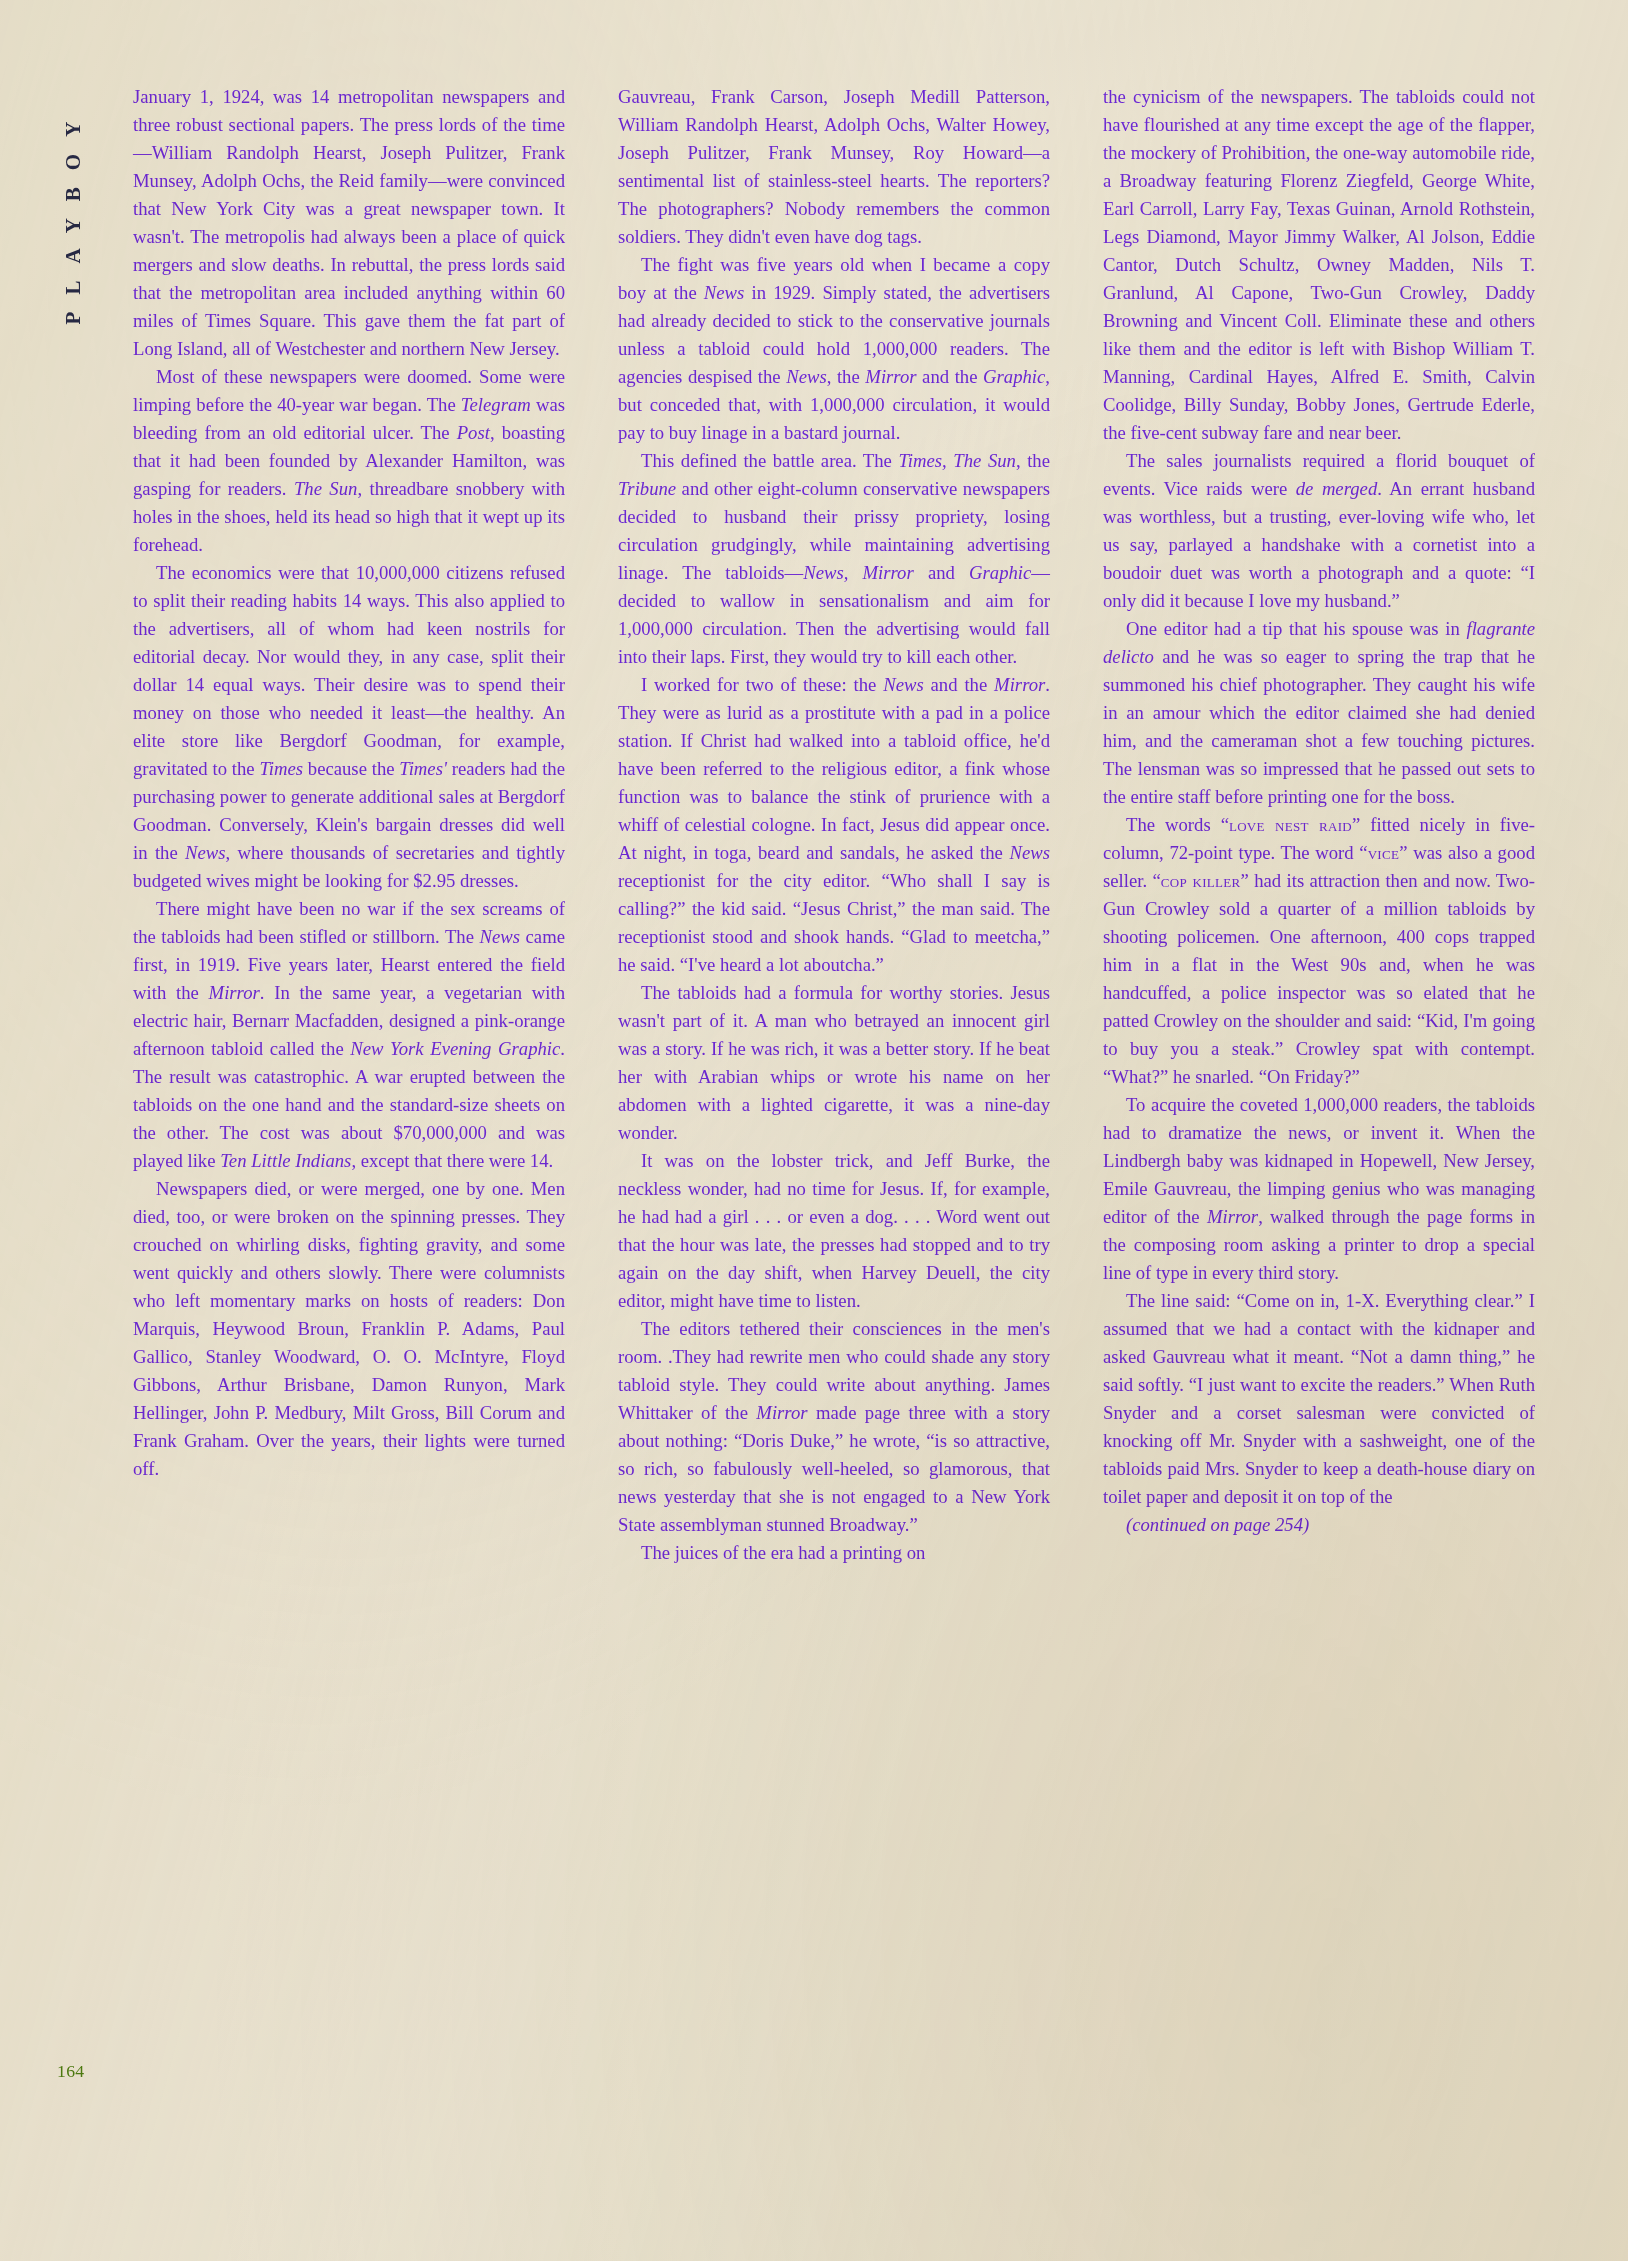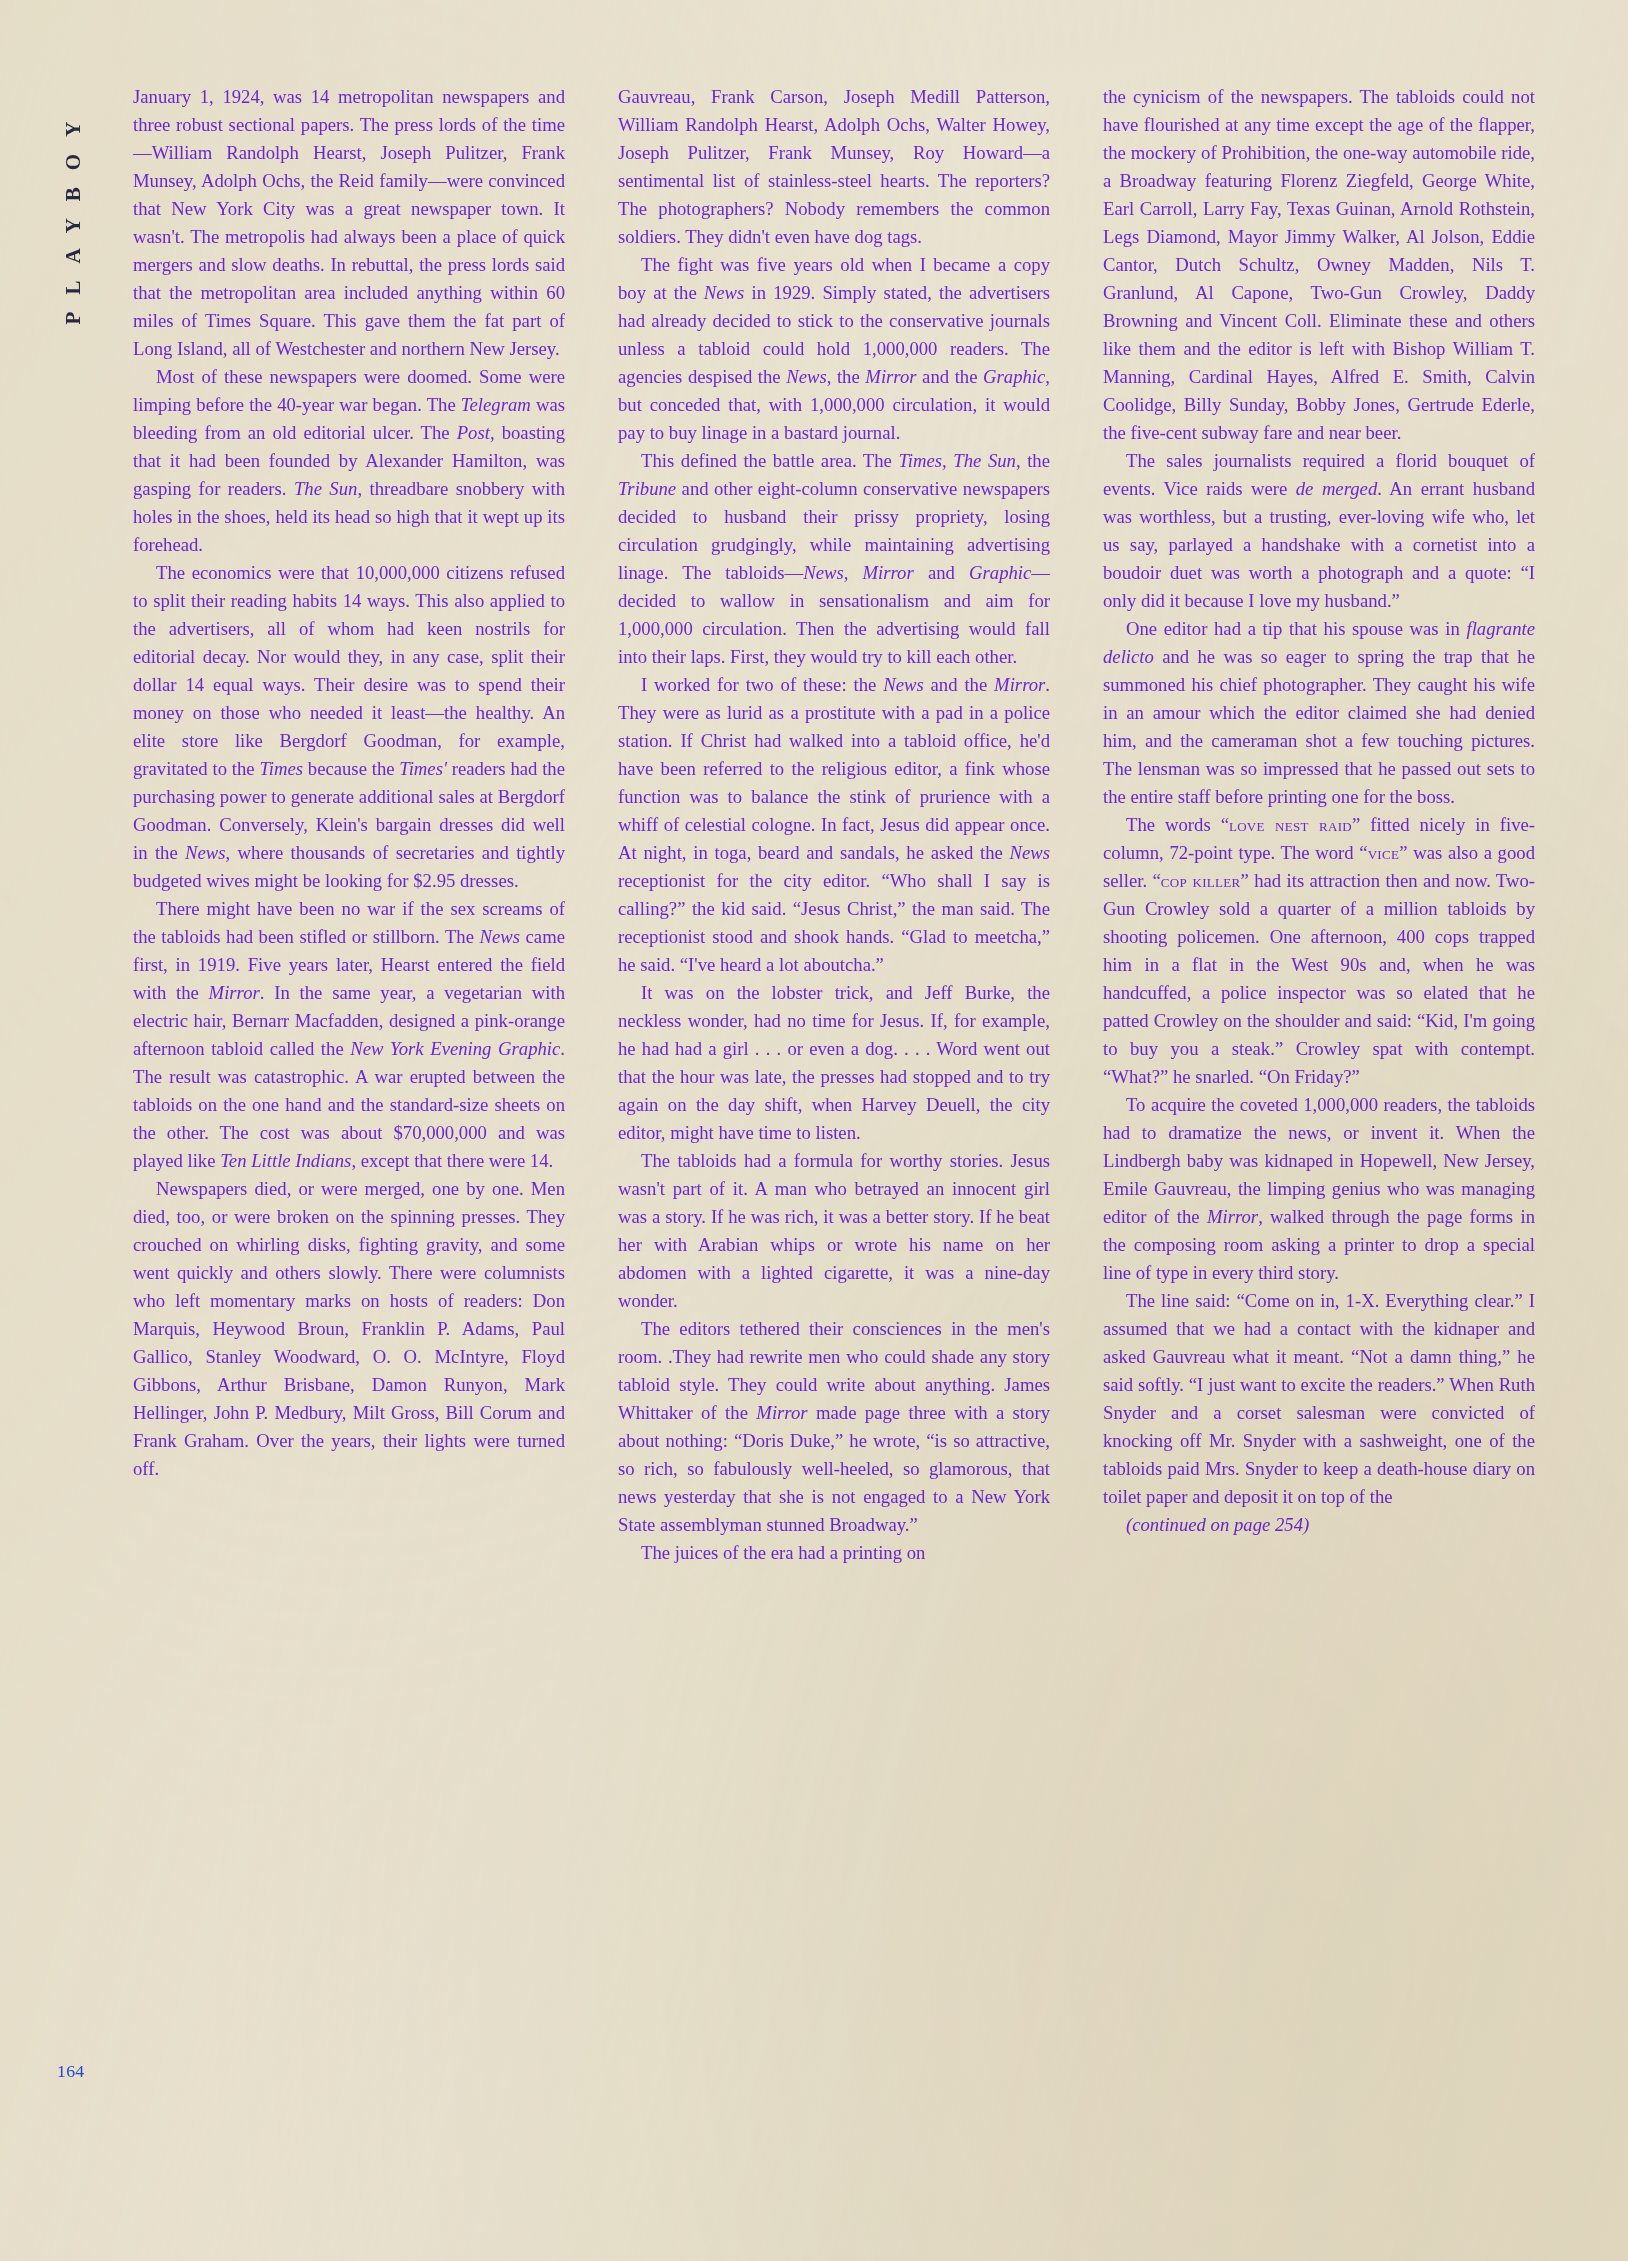--- a/index.html
+++ b/index.html
@@ -79,21 +79,21 @@
     text-indent:0;
     font-style:italic;
     margin-top:0;
   }
   
   .folio{
     position:absolute;
     left:57px;
     top:2061px;
     font-size:17.7px;
-    color:#1d4ed8;
+    color:#4d7c0f;
     letter-spacing:0.3px;
   }
 </style>
 </head>
 <body>
 
 <div class="page">
 
   <div class="masthead">
     <div class="mh-text">PLAYBOY</div>
@@ -105,22 +105,22 @@
         <p><span>Most of these newspapers were doomed. Some were limping before the 40-year war began. The </span><i>Telegram</i><span> was bleeding from an old editorial ulcer. The </span><i>Post</i><span>, boasting that it had been founded by Alexander Hamilton, was gasping for readers. </span><i>The Sun</i><span>, threadbare snobbery with holes in the shoes, held its head so high that it wept up its forehead.</span></p>
         <p><span>The economics were that 10,000,000 citizens refused to split their reading habits 14 ways. This also applied to the advertisers, all of whom had keen nostrils for editorial decay. Nor would they, in any case, split their dollar 14 equal ways. Their desire was to spend their money on those who needed it least—the healthy. An elite store like Bergdorf Goodman, for example, gravitated to the </span><i>Times</i><span> because the </span><i>Times'</i><span> readers had the purchasing power to generate additional sales at Bergdorf Goodman. Conversely, Klein's bargain dresses did well in the </span><i>News</i><span>, where thousands of secretaries and tightly budgeted wives might be looking for $2.95 dresses.</span></p>
         <p><span>There might have been no war if the sex screams of the tabloids had been stifled or stillborn. The </span><i>News</i><span> came first, in 1919. Five years later, Hearst entered the field with the </span><i>Mirror</i><span>. In the same year, a vegetarian with electric hair, Bernarr Macfadden, designed a pink-orange afternoon tabloid called the </span><i>New York Evening Graphic</i><span>. The result was catastrophic. A war erupted between the tabloids on the one hand and the standard-size sheets on the other. The cost was about $70,000,000 and was played like </span><i>Ten Little Indians</i><span>, except that there were 14.</span></p>
         <p><span>Newspapers died, or were merged, one by one. Men died, too, or were broken on the spinning presses. They crouched on whirling disks, fighting gravity, and some went quickly and others slowly. There were columnists who left momentary marks on hosts of readers: Don Marquis, Heywood Broun, Franklin P. Adams, Paul Gallico, Stanley Woodward, O. O. McIntyre, Floyd Gibbons, Arthur Brisbane, Damon Runyon, Mark Hellinger, John P. Medbury, Milt Gross, Bill Corum and Frank Graham. Over the years, their lights were turned off.</span></p>
       </div>
     <div class="col" id="col-2">
         <p class="noindent"><span>Gauvreau, Frank Carson, Joseph Medill Patterson, William Randolph Hearst, Adolph Ochs, Walter Howey, Joseph Pulitzer, Frank Munsey, Roy Howard—a sentimental list of stainless-steel hearts. The reporters? The photographers? Nobody remembers the common soldiers. They didn't even have dog tags.</span></p>
         <p><span>The fight was five years old when I became a copy boy at the </span><i>News</i><span> in 1929. Simply stated, the advertisers had already decided to stick to the conservative journals unless a tabloid could hold 1,000,000 readers. The agencies despised the </span><i>News</i><span>, the </span><i>Mirror</i><span> and the </span><i>Graphic</i><span>, but conceded that, with 1,000,000 circulation, it would pay to buy linage in a bastard journal.</span></p>
         <p><span>This defined the battle area. The </span><i>Times, The Sun</i><span>, the </span><i>Tribune</i><span> and other eight-column conservative newspapers decided to husband their prissy propriety, losing circulation grudgingly, while maintaining advertising linage. The tabloids—</span><i>News, Mirror</i><span> and </span><i>Graphic</i><span>—decided to wallow in sensationalism and aim for 1,000,000 circulation. Then the advertising would fall into their laps. First, they would try to kill each other.</span></p>
         <p><span>I worked for two of these: the </span><i>News</i><span> and the </span><i>Mirror</i><span>. They were as lurid as a prostitute with a pad in a police station. If Christ had walked into a tabloid office, he'd have been referred to the religious editor, a fink whose function was to balance the stink of prurience with a whiff of celestial cologne. In fact, Jesus did appear once. At night, in toga, beard and sandals, he asked the </span><i>News</i><span> receptionist for the city editor. “Who shall I say is calling?” the kid said. “Jesus Christ,” the man said. The receptionist stood and shook hands. “Glad to meetcha,” he said. “I've heard a lot aboutcha.”</span></p>
+        <p><span>The tabloids had a formula for worthy stories. Jesus wasn't part of it. A man who betrayed an innocent girl was a story. If he was rich, it was a better story. If he beat her with Arabian whips or wrote his name on her abdomen with a lighted cigarette, it was a nine-day wonder.</span></p>
         <p><span>It was on the lobster trick, and Jeff Burke, the neckless wonder, had no time for Jesus. If, for example, he had had a girl . . . or even a dog. . . . Word went out that the hour was late, the presses had stopped and to try again on the day shift, when Harvey Deuell, the city editor, might have time to listen.</span></p>
-        <p><span>The tabloids had a formula for worthy stories. Jesus wasn't part of it. A man who betrayed an innocent girl was a story. If he was rich, it was a better story. If he beat her with Arabian whips or wrote his name on her abdomen with a lighted cigarette, it was a nine-day wonder.</span></p>
         <p><span>The editors tethered their consciences in the men's room. .They had rewrite men who could shade any story tabloid style. They could write about anything. James Whittaker of the </span><i>Mirror</i><span> made page three with a story about nothing: “Doris Duke,” he wrote, “is so attractive, so rich, so fabulously well-heeled, so glamorous, that news yesterday that she is not engaged to a New York State assemblyman stunned Broadway.”</span></p>
         <p><span>The juices of the era had a printing on</span></p>
       </div>
     <div class="col" id="col-3">
         <p class="noindent"><span>the cynicism of the newspapers. The tabloids could not have flourished at any time except the age of the flapper, the mockery of Prohibition, the one-way automobile ride, a Broadway featuring Florenz Ziegfeld, George White, Earl Carroll, Larry Fay, Texas Guinan, Arnold Rothstein, Legs Diamond, Mayor Jimmy Walker, Al Jolson, Eddie Cantor, Dutch Schultz, Owney Madden, Nils T. Granlund, Al Capone, Two-Gun Crowley, Daddy Browning and Vincent Coll. Eliminate these and others like them and the editor is left with Bishop William T. Manning, Cardinal Hayes, Alfred E. Smith, Calvin Coolidge, Billy Sunday, Bobby Jones, Gertrude Ederle, the five-cent subway fare and near beer.</span></p>
         <p><span>The sales journalists required a florid bouquet of events. Vice raids were </span><i>de merged</i><span>. An errant husband was worthless, but a trusting, ever-loving wife who, let us say, parlayed a handshake with a cornetist into a boudoir duet was worth a photograph and a quote: “I only did it because I love my husband.”</span></p>
         <p><span>One editor had a tip that his spouse was in </span><i>flagrante delicto</i><span> and he was so eager to spring the trap that he summoned his chief photographer. They caught his wife in an amour which the editor claimed she had denied him, and the cameraman shot a few touching pictures. The lensman was so impressed that he passed out sets to the entire staff before printing one for the boss.</span></p>
         <p><span>The words “</span><span class="sc">love nest raid</span><span>” fitted nicely in five-column, 72-point type. The word “</span><span class="sc">vice</span><span>” was also a good seller. “</span><span class="sc">cop killer</span><span>” had its attraction then and now. Two-Gun Crowley sold a quarter of a million tabloids by shooting policemen. One afternoon, 400 cops trapped him in a flat in the West 90s and, when he was handcuffed, a police inspector was so elated that he patted Crowley on the shoulder and said: “Kid, I'm going to buy you a steak.” Crowley spat with contempt. “What?” he snarled. “On Friday?”</span></p>
         <p><span>To acquire the coveted 1,000,000 readers, the tabloids had to dramatize the news, or invent it. When the Lindbergh baby was kidnaped in Hopewell, New Jersey, Emile Gauvreau, the limping genius who was managing editor of the </span><i>Mirror</i><span>, walked through the page forms in the composing room asking a printer to drop a special line of type in every third story.</span></p>
         <p><span>The line said: “Come on in, 1-X. Everything clear.” I assumed that we had a contact with the kidnaper and asked Gauvreau what it meant. “Not a damn thing,” he said softly. “I just want to excite the readers.” When Ruth Snyder and a corset salesman were convicted of knocking off Mr. Snyder with a sashweight, one of the tabloids paid Mrs. Snyder to keep a death-house diary on toilet paper and deposit it on top of the</span></p>

